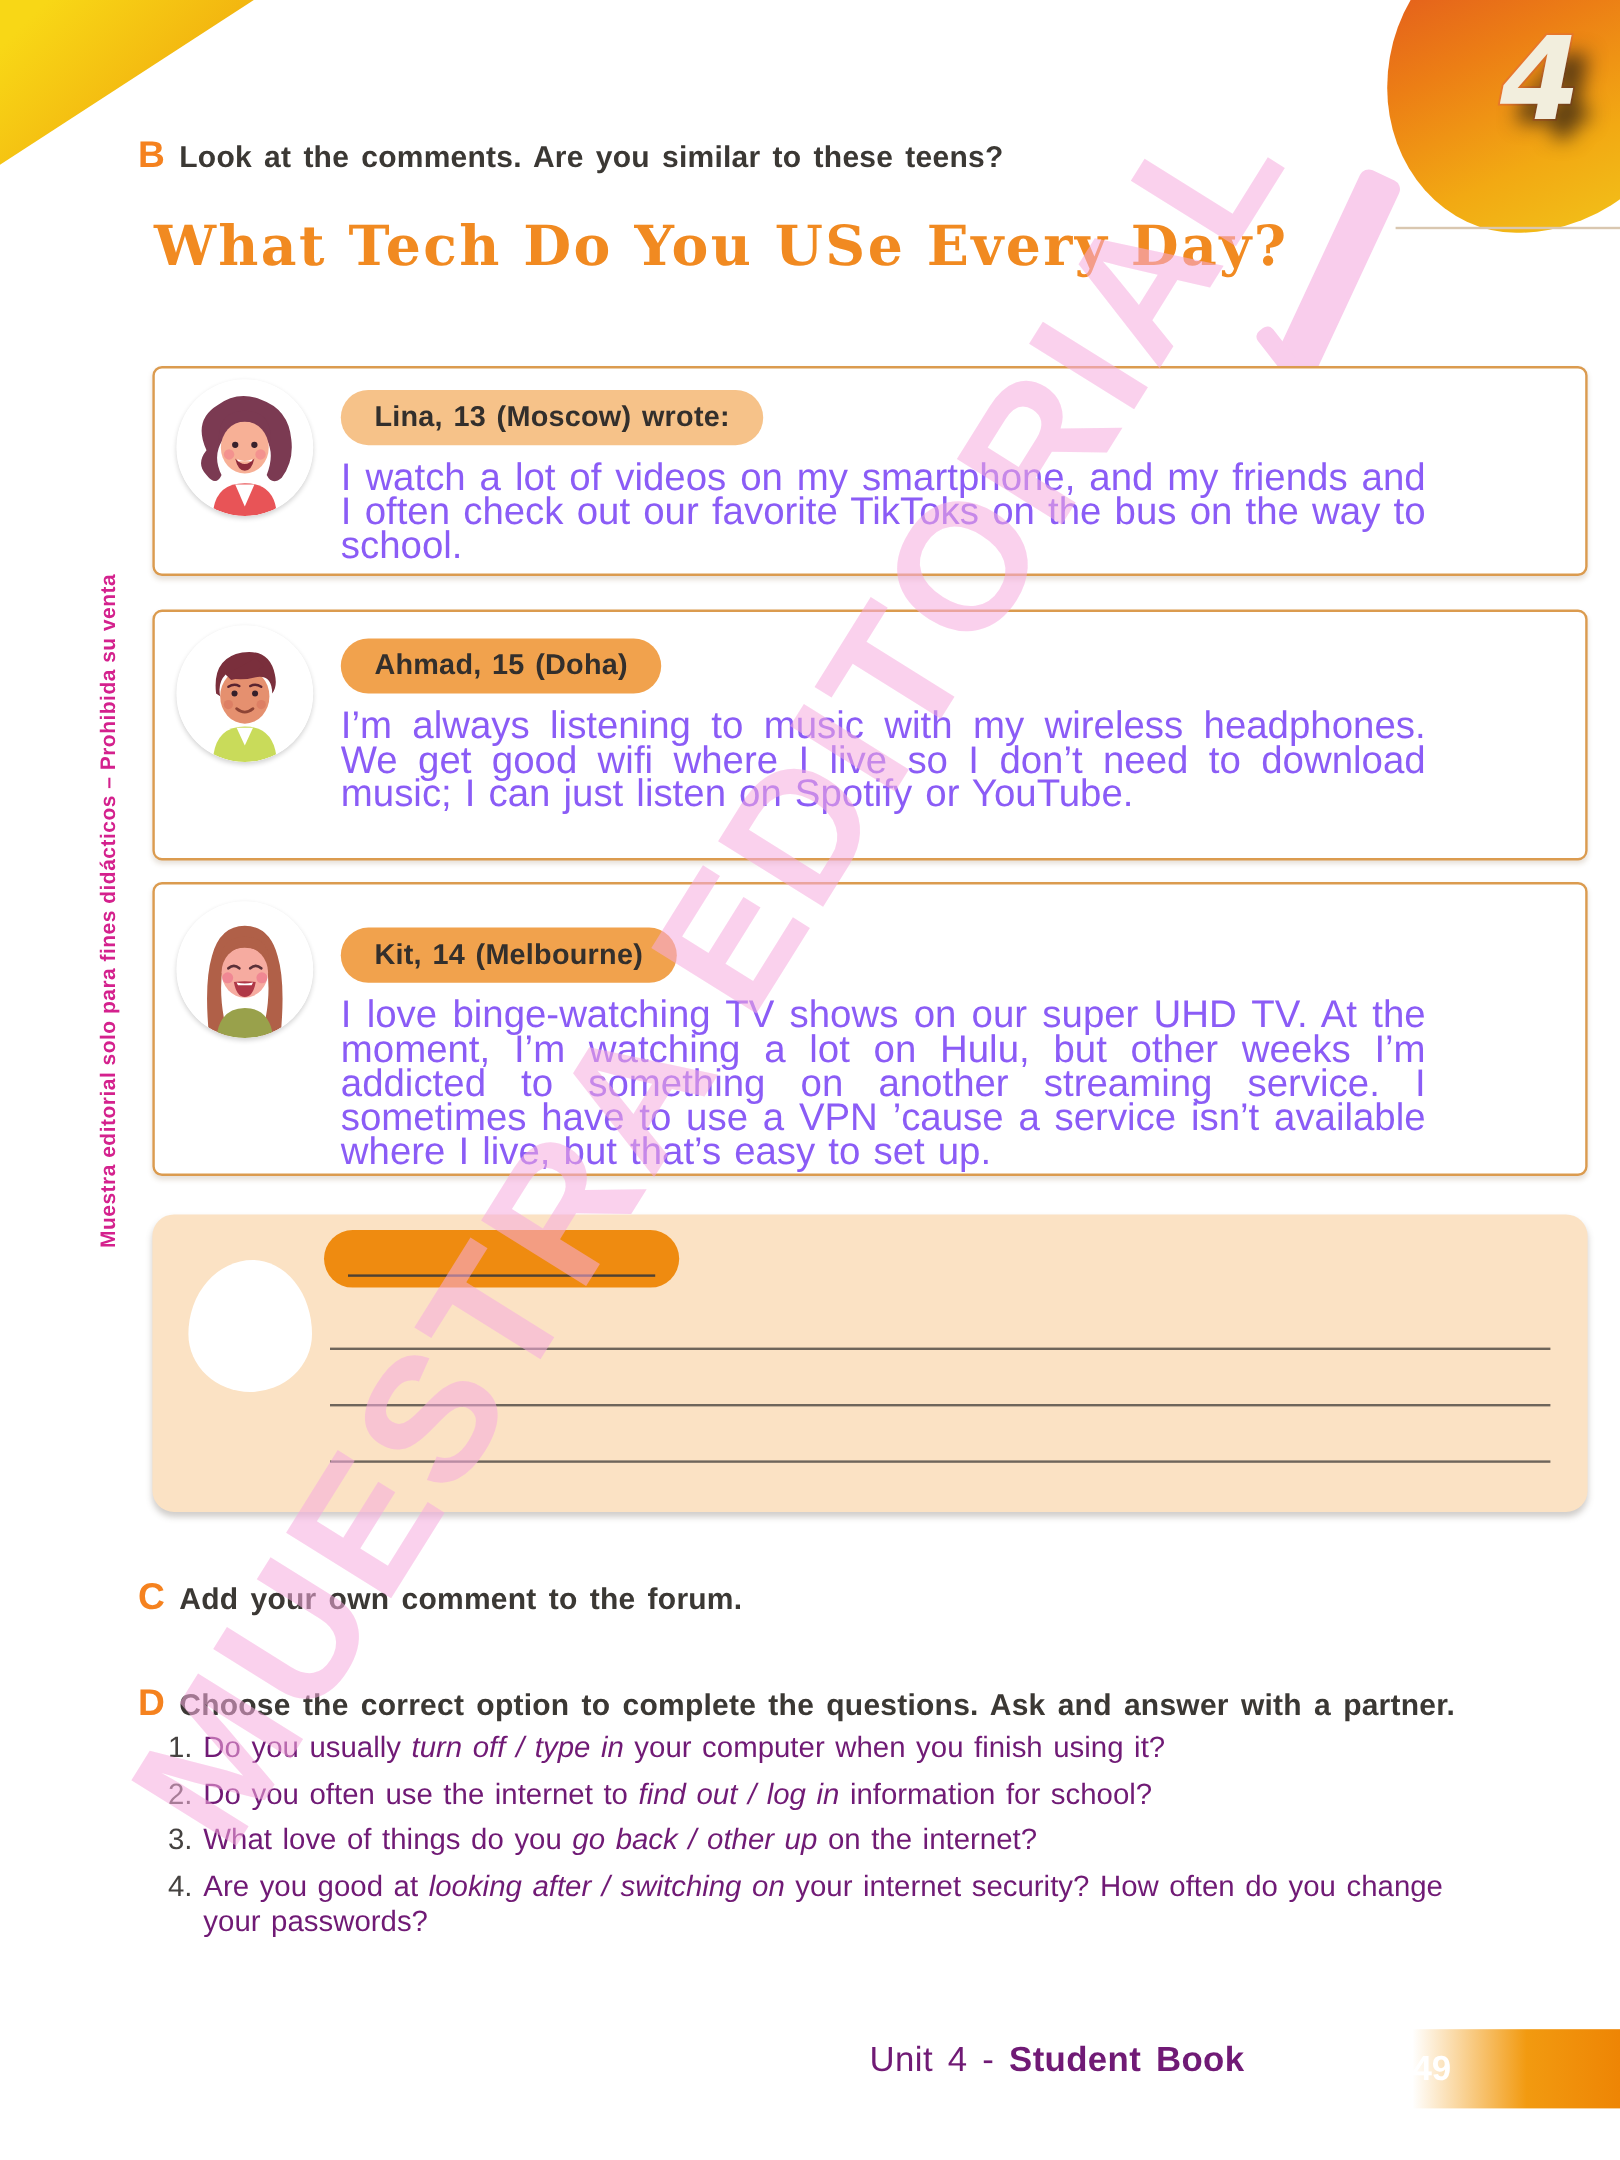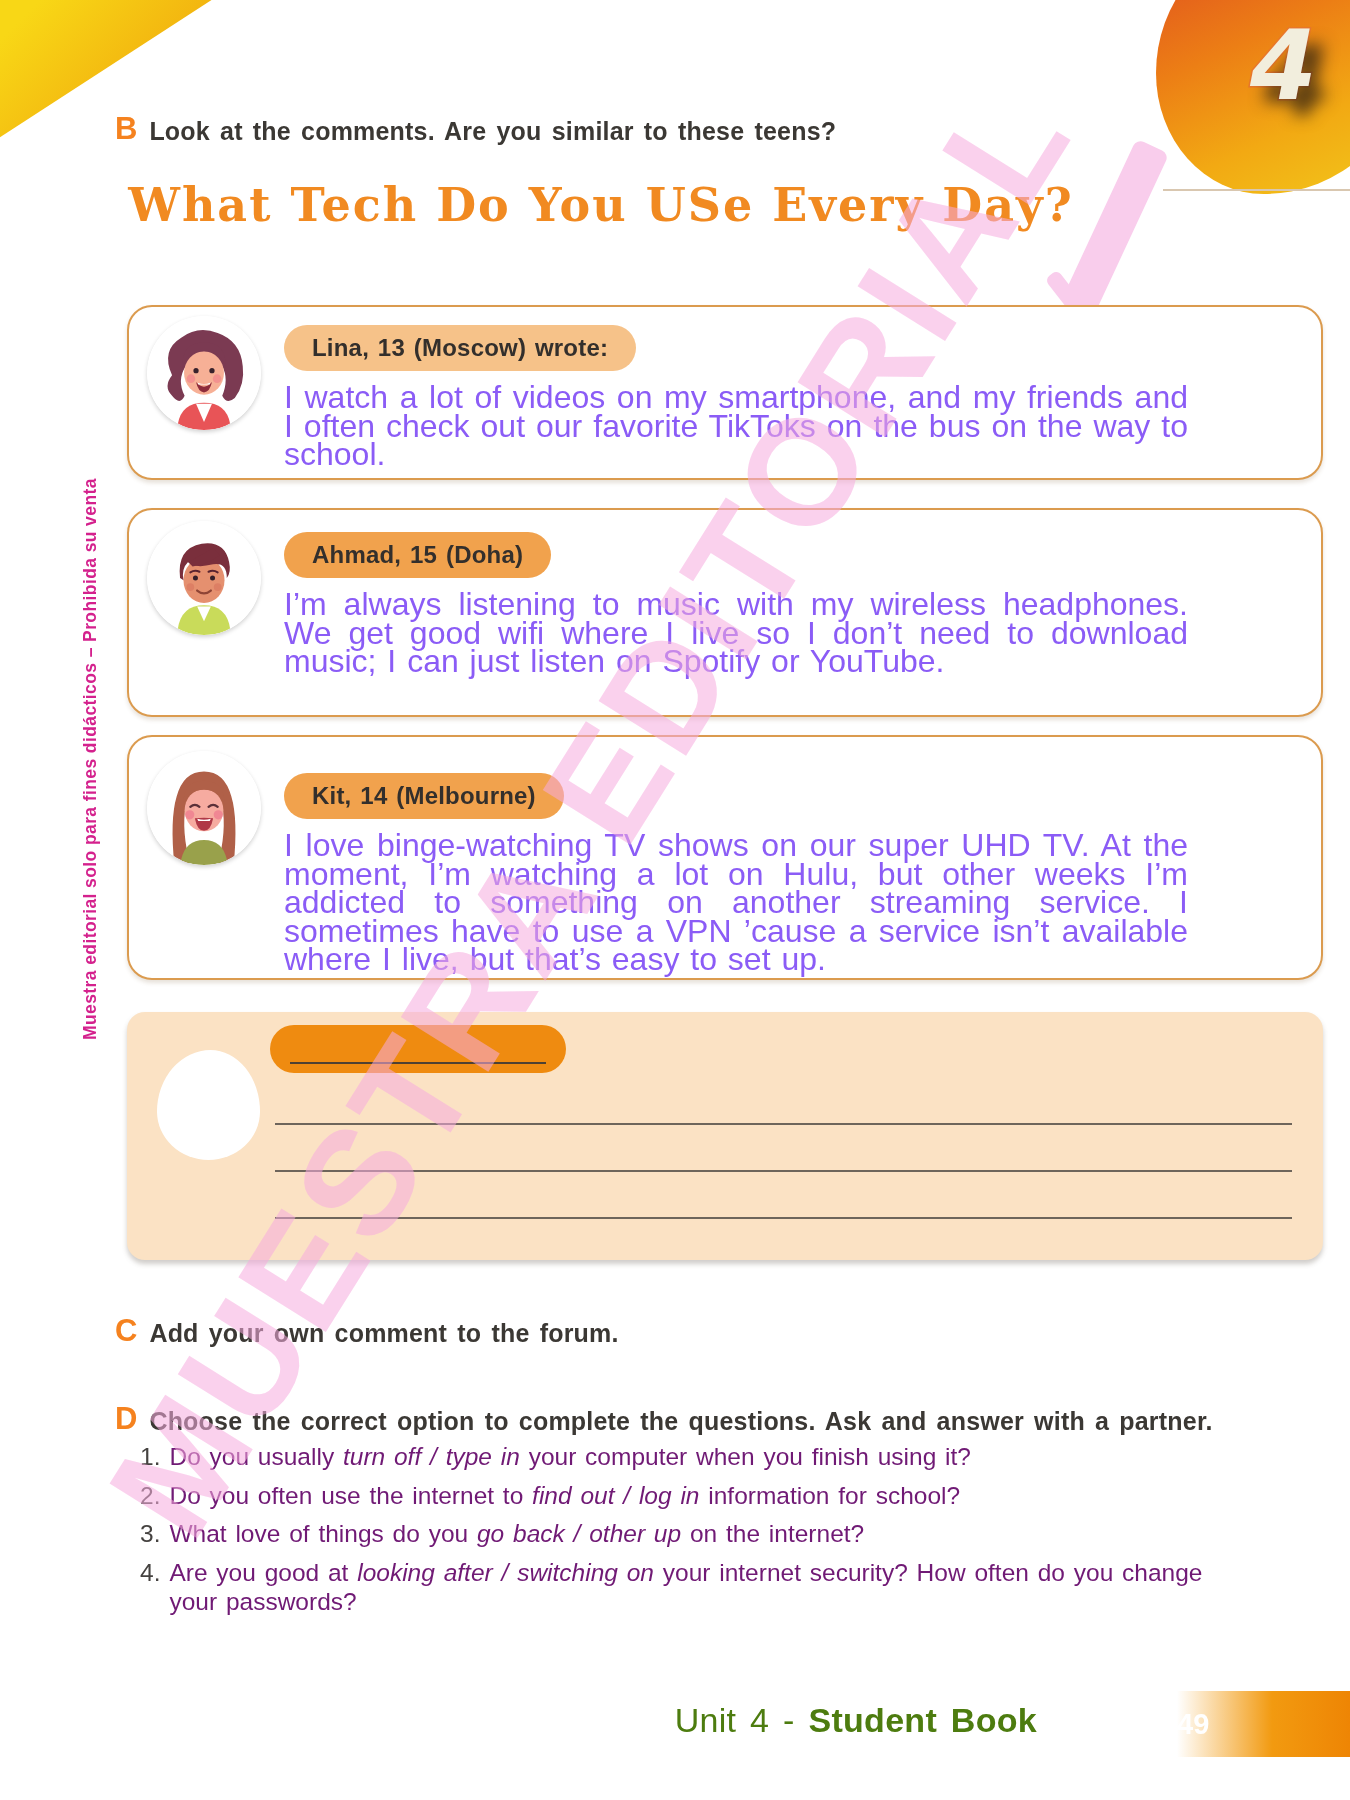--- a/index.html
+++ b/index.html
@@ -70,21 +70,21 @@
   .forum-title {
     position:absolute; left:0; top:178px; width:1202px;
     text-align:center;
     font-family:"DejaVu Serif", serif; font-weight:bold;
     font-size:46px; color:#F18A21; letter-spacing:2px;
   }
 
   
   .card {
     position:absolute; left:127px; width:1196px;
-    background:#fff; border:2px solid #DB9B4F; border-radius:25px;
+    background:#fff; border:2px solid #DB9B4F; border-radius:8px;
     box-shadow:0 3px 4px rgba(120,90,50,.18);
   }
   #card1 { top:305px; height:175px; }
   #card2 { top:508px; height:209px; }
   #card3 { top:735px; height:245px; }
 
   .avatar {
     position:absolute; left:18px; width:114px; height:114px;
     background:#fff; border-radius:50%;
     box-shadow:0 2px 4px rgba(0,0,0,.18);
@@ -147,21 +147,21 @@
   }
   .q-body {
     font-size:24.5px; color:#701a75; line-height:29px;
     word-spacing:2px;
   }
   .q-opts { font-style:italic; }
 
   
   .footer-label {
     position:absolute; top:1701px; right:313px;
-    font-size:34px; color:#4d7c0f; letter-spacing:.3px; word-spacing:4px;
+    font-size:29px; color:#701a75; letter-spacing:.3px; word-spacing:4px;
     white-space:nowrap;
   }
   .footer-label b { font-weight:bold; }
   .page-box {
     position:absolute; left:1177px; top:1691px; width:173px; height:66px;
     background:linear-gradient(90deg, rgba(255,255,255,0) 0%, #F29A10 55%, #EE8504 100%);
     display:flex; align-items:center; justify-content:flex-start;
   }
   .page-num { font-weight:bold; font-size:29px; color:#ffffff; }
 

